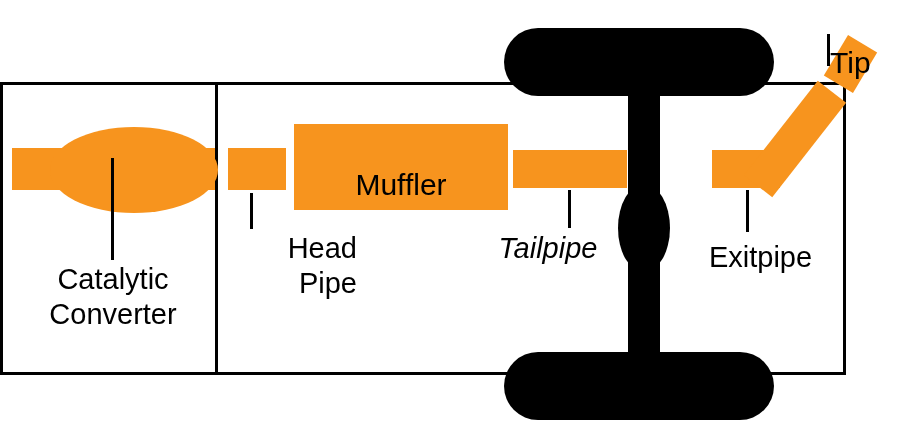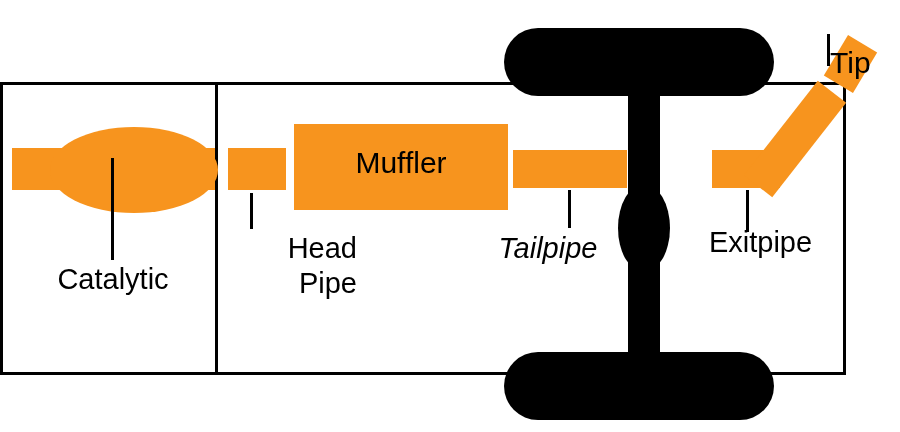--- a/index.html
+++ b/index.html
@@ -33,21 +33,21 @@
   .wheel-bottom{left:504px;top:352px;width:270px;height:68px;border-radius:34px;}
   .axle{left:628px;top:58px;width:32px;height:334px;}
   .diff{left:618px;top:184px;width:52px;height:88px;border-radius:50%;}
 
   
   .front-pipe{left:12px;top:148px;width:203px;height:42px;}
   .cat-conv{left:50px;top:127px;width:168px;height:86px;border-radius:50%;}
   .head-pipe{left:228px;top:148px;width:58px;height:42px;}
   .muffler{
     left:294px;top:124px;width:214px;height:86px;
-    display:flex;align-items:center;justify-content:center;
+    display:flex;align-items:flex-end;justify-content:center;
     padding-bottom:8px;box-sizing:border-box;
   }
   .muffler-text{font-size:30px;color:var(--ink);}
   .tailpipe{left:513px;top:150px;width:114px;height:38px;}
   .exitpipe{left:712px;top:150px;width:68px;height:38px;}
   .elbow{left:735px;top:121px;width:120px;height:36px;transform:rotate(-52deg);}
   .tip-pipe{left:827px;top:47px;width:47px;height:34px;transform:rotate(-59deg);}
 
   
   .line{width:3px;}
@@ -58,21 +58,21 @@
   .tip-line{left:827px;top:34px;height:32px;}
 
   
   .label{
     font-size:29px;line-height:35px;color:var(--ink);
     white-space:nowrap;
   }
   .lbl-cat{left:8px;top:262px;width:210px;text-align:center;}
   .lbl-head{left:237px;top:231px;width:120px;text-align:right;}
   .lbl-tail{left:473px;top:231px;width:150px;text-align:center;font-style:italic;}
-  .lbl-exit{left:683px;top:225px;width:155px;text-align:center;}
+  .lbl-exit{left:683px;top:240px;width:155px;text-align:center;}
   .lbl-tip{left:830px;top:5px;width:70px;text-align:left;font-size:30px;margin-top:40px;}
 </style>
 </head>
 <body>
 
 <div class="stage">
 
   <div class="abs ink z1 f-top"></div>
   <div class="abs ink z1 f-bottom"></div>
   <div class="abs ink z1 f-left"></div>
@@ -96,20 +96,21 @@
   <div class="abs ink z3 diff"></div>
 
   <div class="abs ink z4 line cat-line"></div>
   <div class="abs ink z4 line head-line"></div>
   <div class="abs ink z4 line tail-line"></div>
   <div class="abs ink z4 line exit-line"></div>
   <div class="abs ink z4 line tip-line"></div>
 
   <div class="abs z5 label lbl-cat">
     <div>Catalytic</div>
+    <div>Converter</div>
   </div>
 
   <div class="abs z5 label lbl-head">
     <div>Head</div>
     <div>Pipe</div>
   </div>
 
   <div class="abs z5 label lbl-tail">Tailpipe</div>
 
   <div class="abs z5 label lbl-exit">Exitpipe</div>

